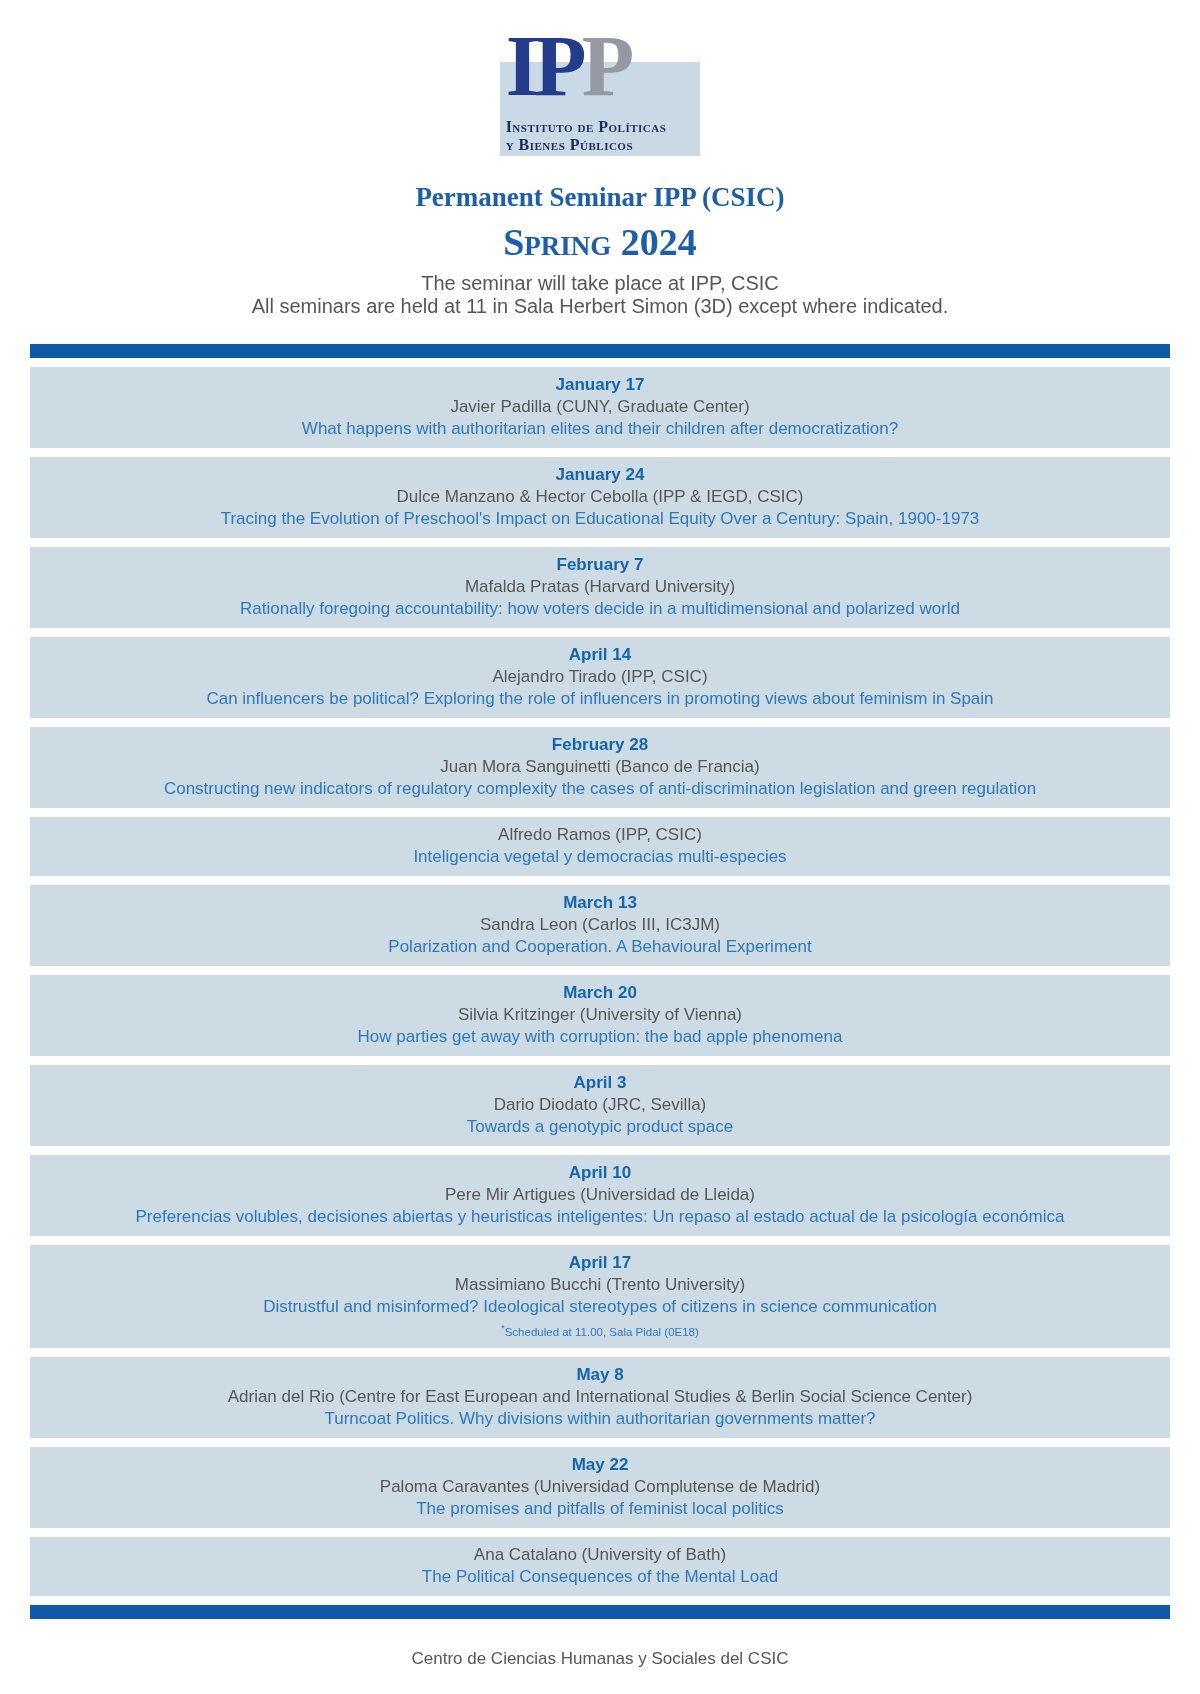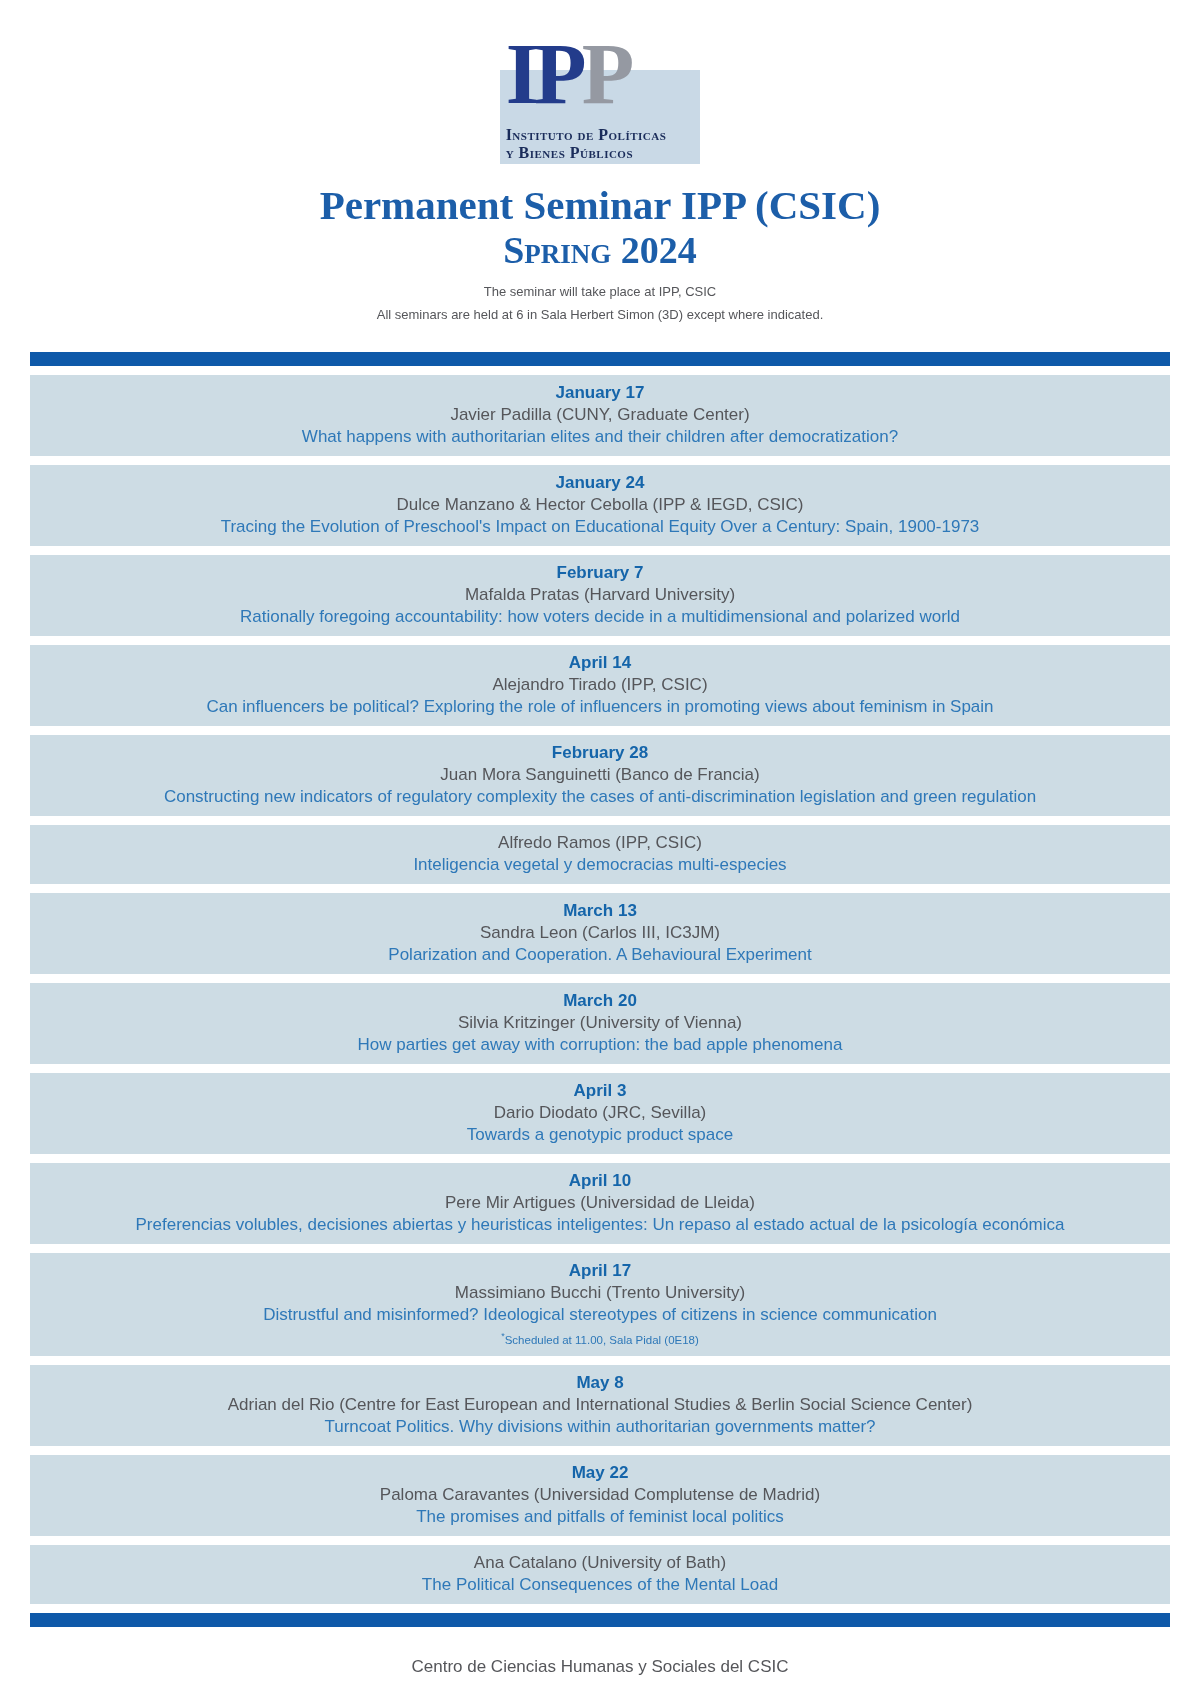--- a/index.html
+++ b/index.html
@@ -8,30 +8,30 @@
     --date-color:#1565aa;
     --speaker-color:#55565a;
     --title-color:#2e78b8;
     --heading-color:#1c5ea9;
   }
   html,body{margin:0;padding:0;background:#ffffff;}
   body{width:1200px;font-family:"Liberation Sans",sans-serif;-webkit-font-smoothing:antialiased;}
   .page{width:1200px;min-height:1694px;position:relative;}
 
   
-  .header{padding-top:34px;text-align:center;}
+  .header{padding-top:26px;text-align:center;}
   .ipp-logo{position:relative;display:inline-block;padding:0 34px 4px 6px;text-align:left;}
   .ipp-logo-bg{position:absolute;left:0;right:0;top:36px;bottom:2px;background:#c9d9e6;}
   .ipp-letters{position:relative;font-family:"Liberation Serif",serif;font-weight:bold;font-size:86px;line-height:80px;letter-spacing:-5px;}
   .ipp-letters .navy{color:#233c8b;}
   .ipp-letters .gray{color:#9599a2;}
   .ipp-org{position:relative;margin-top:12px;font-family:"Liberation Serif",serif;font-weight:bold;font-variant:small-caps;font-size:16px;line-height:18px;color:#1a2c5a;letter-spacing:.5px;}
-  .main-title{margin-top:16px;font-family:"Liberation Serif",serif;font-weight:bold;font-size:41px;line-height:46px;color:var(--heading-color);}
+  .main-title{margin-top:16px;font-family:"Liberation Serif",serif;font-weight:bold;font-size:27px;line-height:46px;color:var(--heading-color);}
   .sub-title{font-family:"Liberation Serif",serif;font-weight:bold;font-variant:small-caps;font-size:38px;line-height:44px;color:var(--heading-color);}
-  .venue-note{margin-top:8px;color:var(--speaker-color);font-size:13px;line-height:23px;}
+  .venue-note{margin-top:8px;color:var(--speaker-color);font-size:20px;line-height:23px;}
 
   
   .rule{height:14px;background:var(--accent-bar);margin:26px 30px 9px;}
   .rule.bottom{margin:0 30px;}
   .seminar-list{}
   .band{margin:0 30px 9px;background:var(--band-bg);text-align:center;padding:7px 38px 8px;}
   .band .date{color:var(--date-color);font-weight:bold;font-size:17px;line-height:22px;}
   .band .speaker{color:var(--speaker-color);font-size:17px;line-height:22px;}
   .band .talk-title{color:var(--title-color);font-size:17px;line-height:22px;}
   .band .note{color:var(--title-color);font-size:11.5px;line-height:16px;margin-top:2px;}
@@ -52,21 +52,21 @@
       <div class="ipp-letters"><span class="navy">IP</span><span class="gray">P</span></div>
       <div class="ipp-org">
         <div>Instituto de Políticas</div>
         <div>y Bienes Públicos</div>
       </div>
     </div>
     <div class="main-title">Permanent Seminar IPP (CSIC)</div>
     <div class="sub-title">Spring 2024</div>
     <div class="venue-note">
       <div>The seminar will take place at IPP, CSIC</div>
-      <div>All seminars are held at 6 in Sala Herbert Simon (3D) except where indicated.</div>
+      <div>All seminars are held at 11 in Sala Herbert Simon (3D) except where indicated.</div>
     </div>
   </div>
 
   <div class="rule top"></div>
 
   <div class="seminar-list">
   <div class="band">
     <div class="date">January 17</div>
     <div class="speaker">Javier Padilla (CUNY, Graduate Center)</div>
     <div class="talk-title">What happens with authoritarian elites and their children after democratization?</div>

